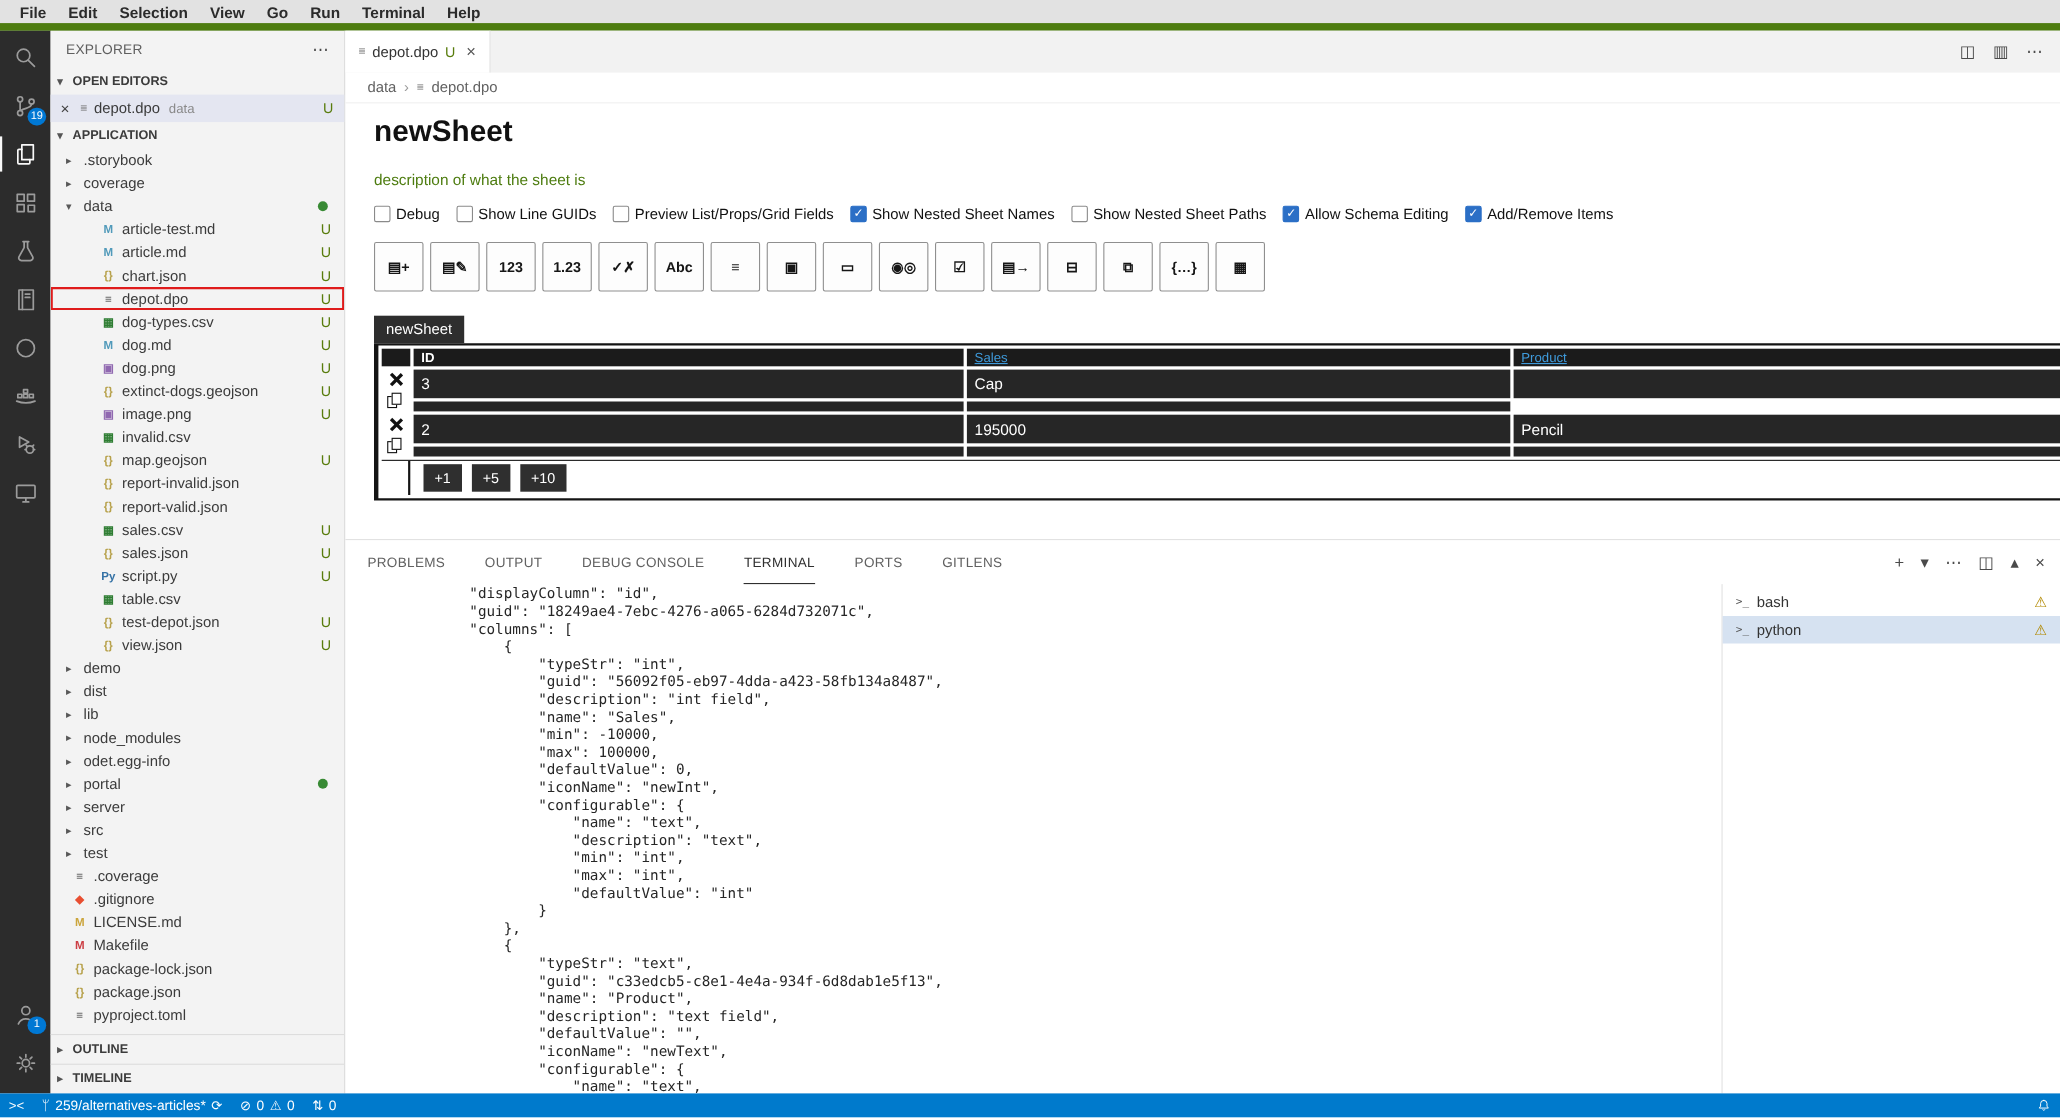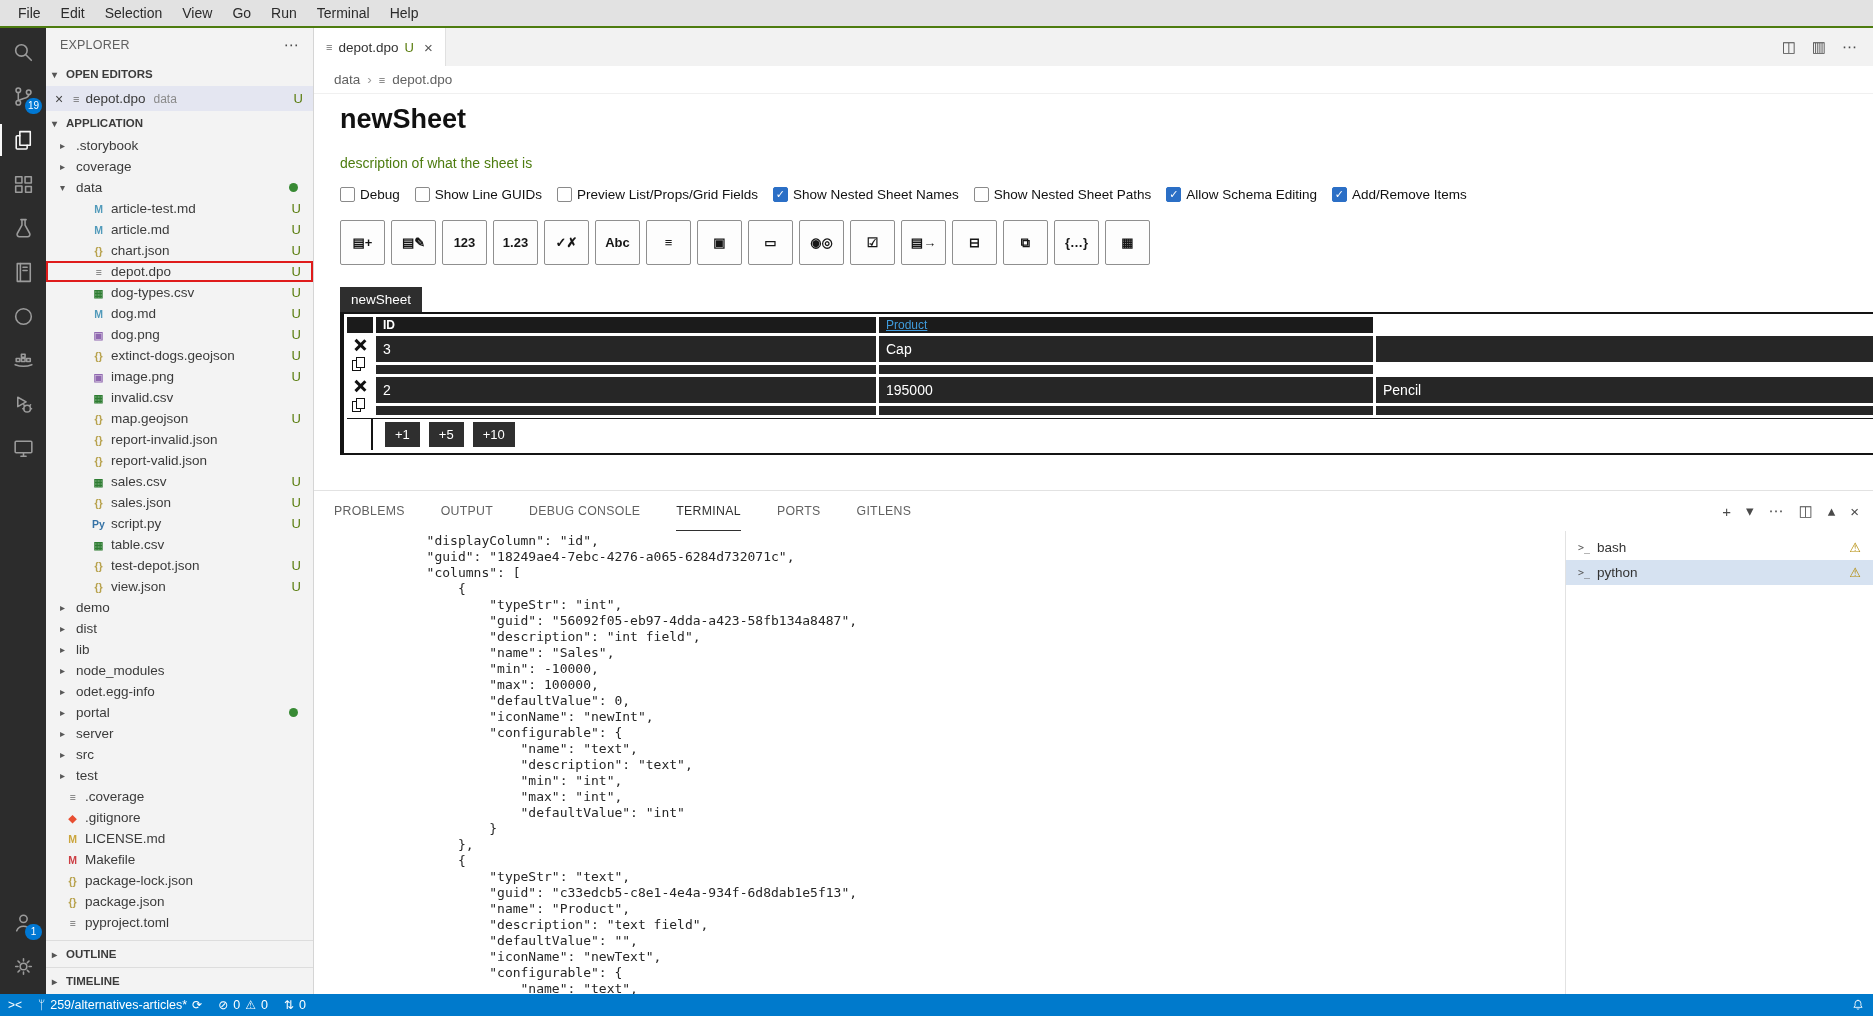--- a/index.html
+++ b/index.html
@@ -1,20 +1,20 @@
 <!DOCTYPE html>
 <html><head>
 <meta charset="utf-8">
 <style>
   *{margin:0;padding:0;box-sizing:border-box;}
   html,body{width:1873px;height:1016px;overflow:hidden;font-family:"Liberation Sans",sans-serif;background:#fff;}
   .app{width:100%;height:100%;display:flex;flex-direction:column;}
 
   
-  .menubar{height:28px;background:#e2e2e2;border-bottom:2px solid #4d7c0f;display:flex;align-items:center;padding-left:8px;font-size:14px;color:#2b2b2b;}
+  .menubar{height:28px;background:#e2e2e2;border-bottom:7px solid #4d7c0f;display:flex;align-items:center;padding-left:8px;font-size:14px;color:#2b2b2b;font-weight:bold;}
   .menu-item{padding:3px 10px;border-radius:4px;cursor:default;}
 
   .main{flex:1;display:flex;min-height:0;}
 
   
   .activitybar{width:46px;background:#2c2c2c;display:flex;flex-direction:column;align-items:center;padding-top:2px;flex-shrink:0;}
   .ab-icon{width:46px;height:44px;display:flex;align-items:center;justify-content:center;color:#9b9b9b;position:relative;}
   .ab-icon svg{width:25px;height:25px;stroke:currentColor;fill:none;stroke-width:1.5;stroke-linecap:round;stroke-linejoin:round;}
   .ab-icon.active{color:#f8f8f8;}
   .ab-icon.active::before{content:'';position:absolute;left:0;top:6px;bottom:6px;width:2px;background:#f8f8f8;}
@@ -689,20 +689,21 @@
             <button class="tbtn">{…}</button>
             <button class="tbtn">▦</button>
           </div>
 
         <div class="sheet-tab">newSheet</div>
 
         <div class="dtable">
           <div class="dhead">
             <div class="hcell"></div>
             <div class="hcell">ID</div>
+            <div class="hcell link">Sales</div>
             <div class="hcell link">Product</div>
           </div>
 
           <div>
 
               <div class="drec">
                 <div class="dact">
                   <button class="xbtn"></button>
                   <button class="cbtn">
                     <span class="copy-ic"></span>

